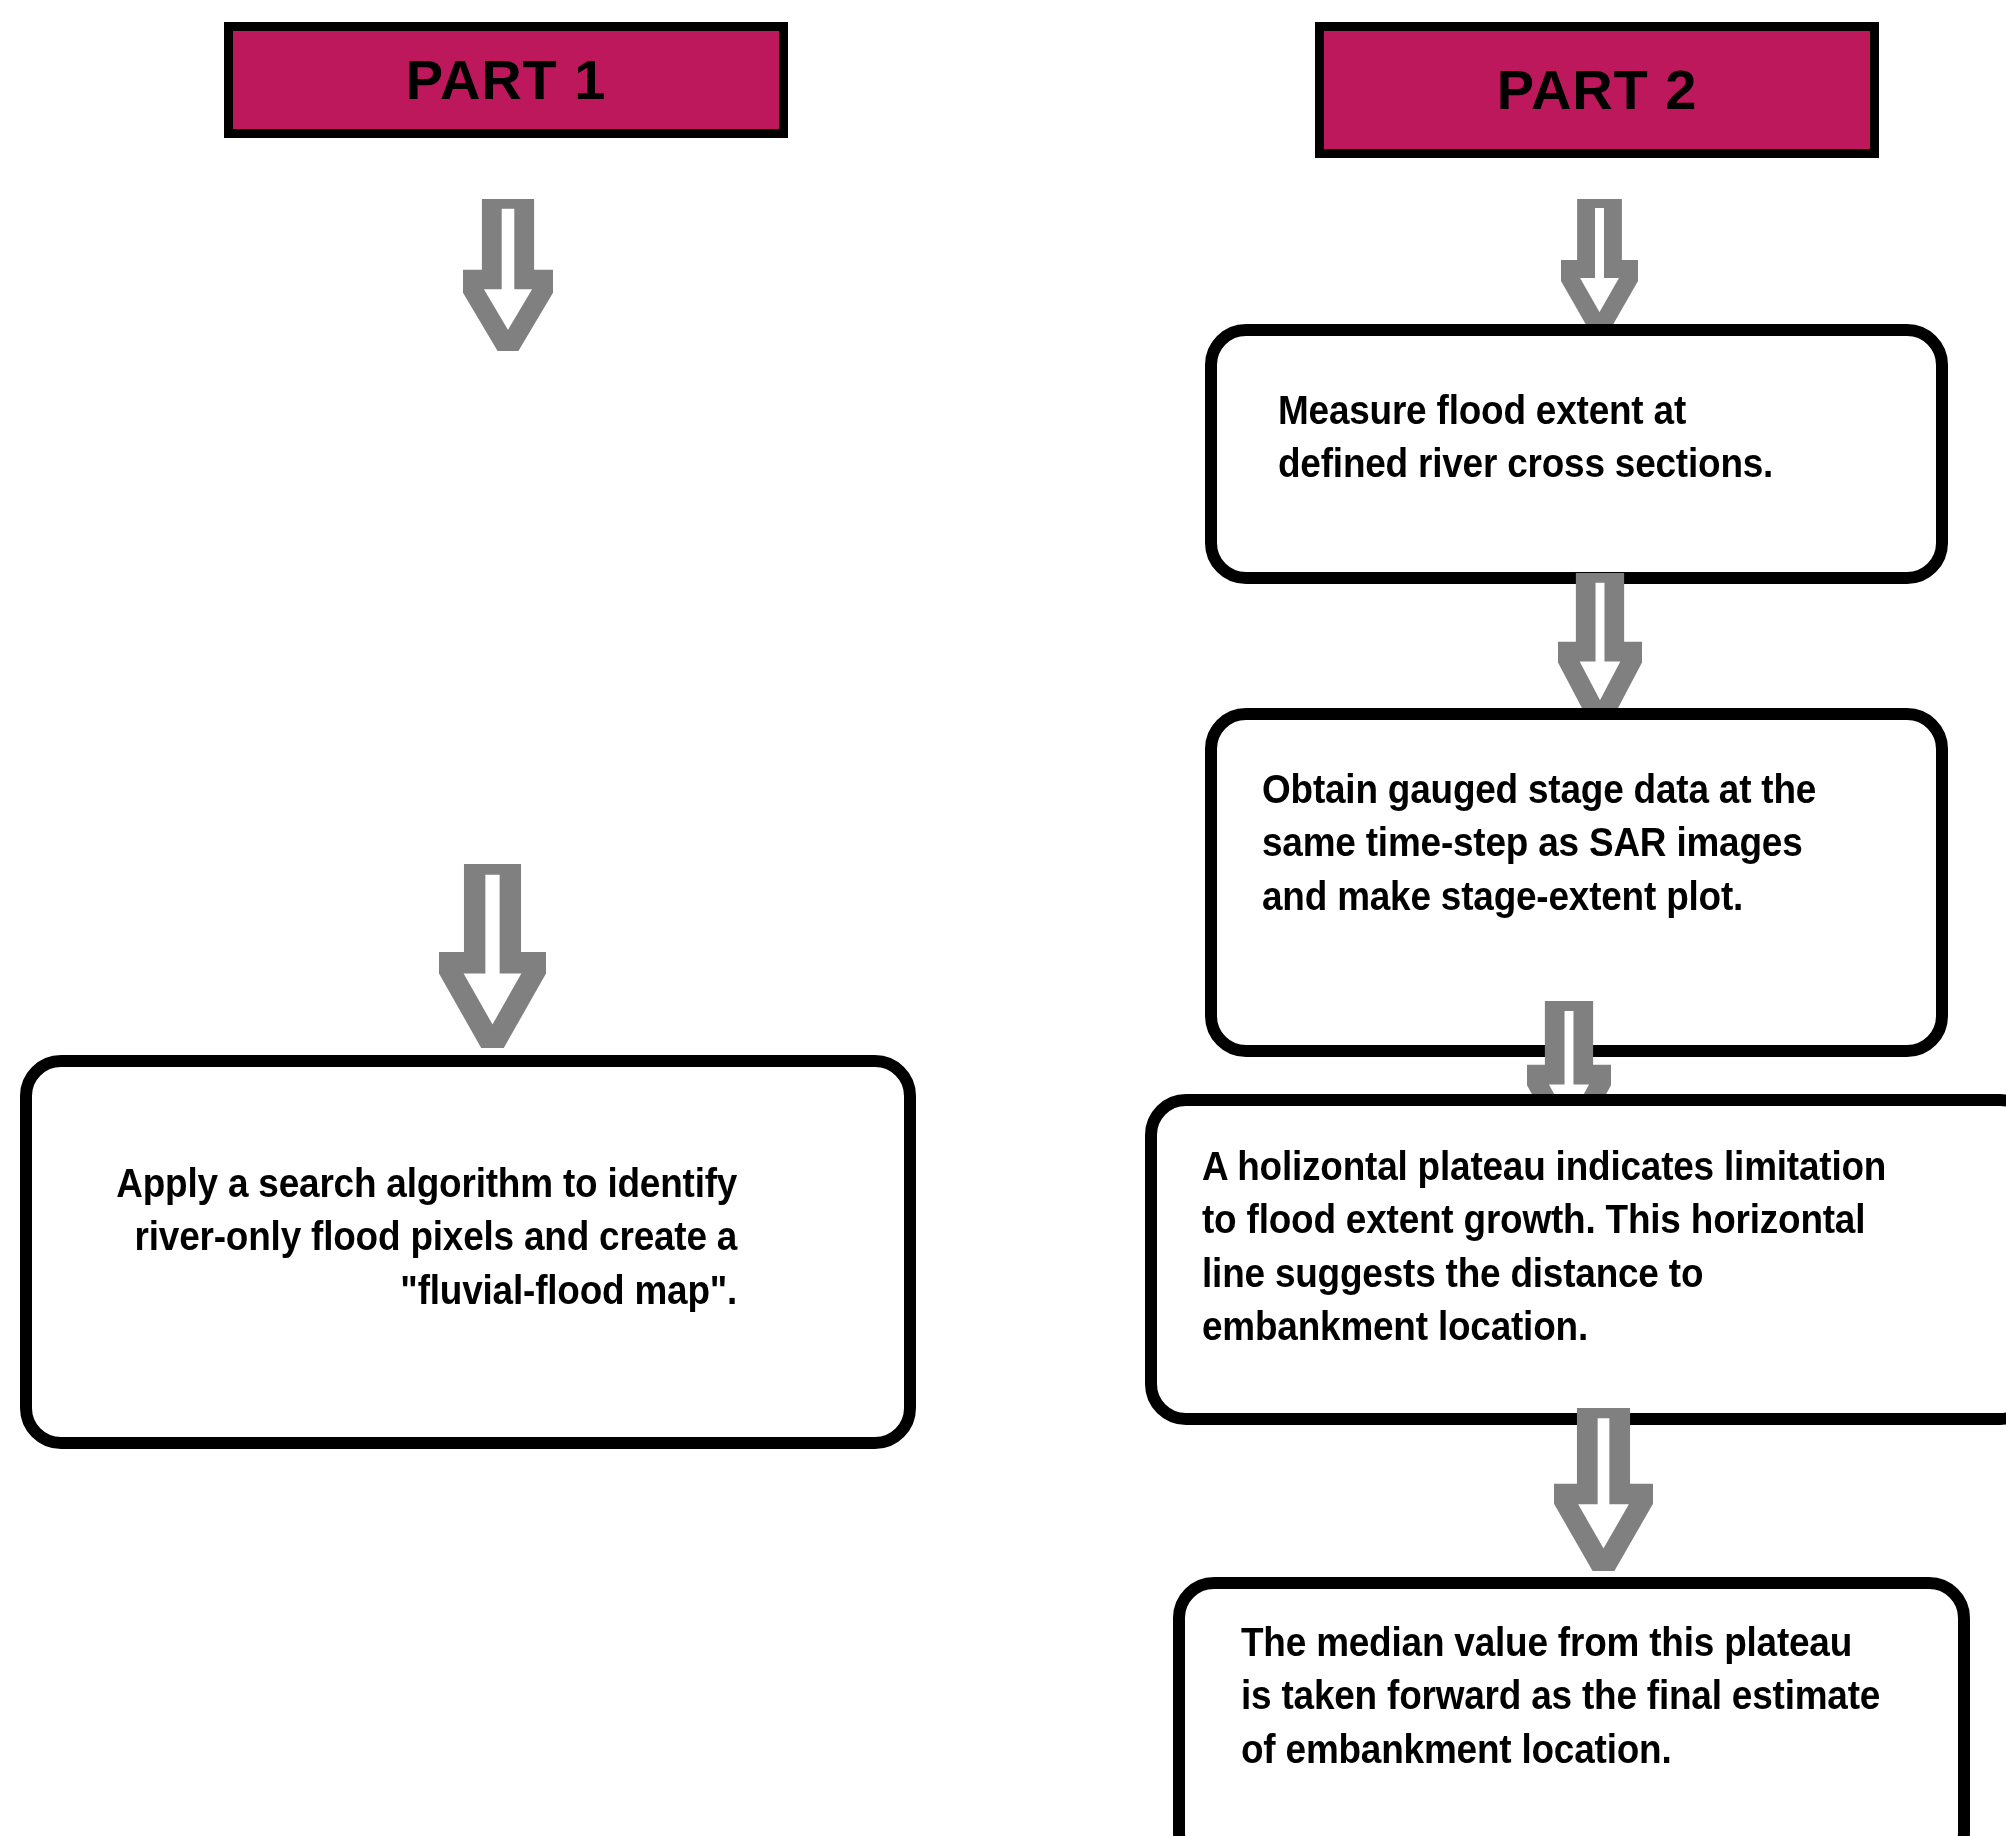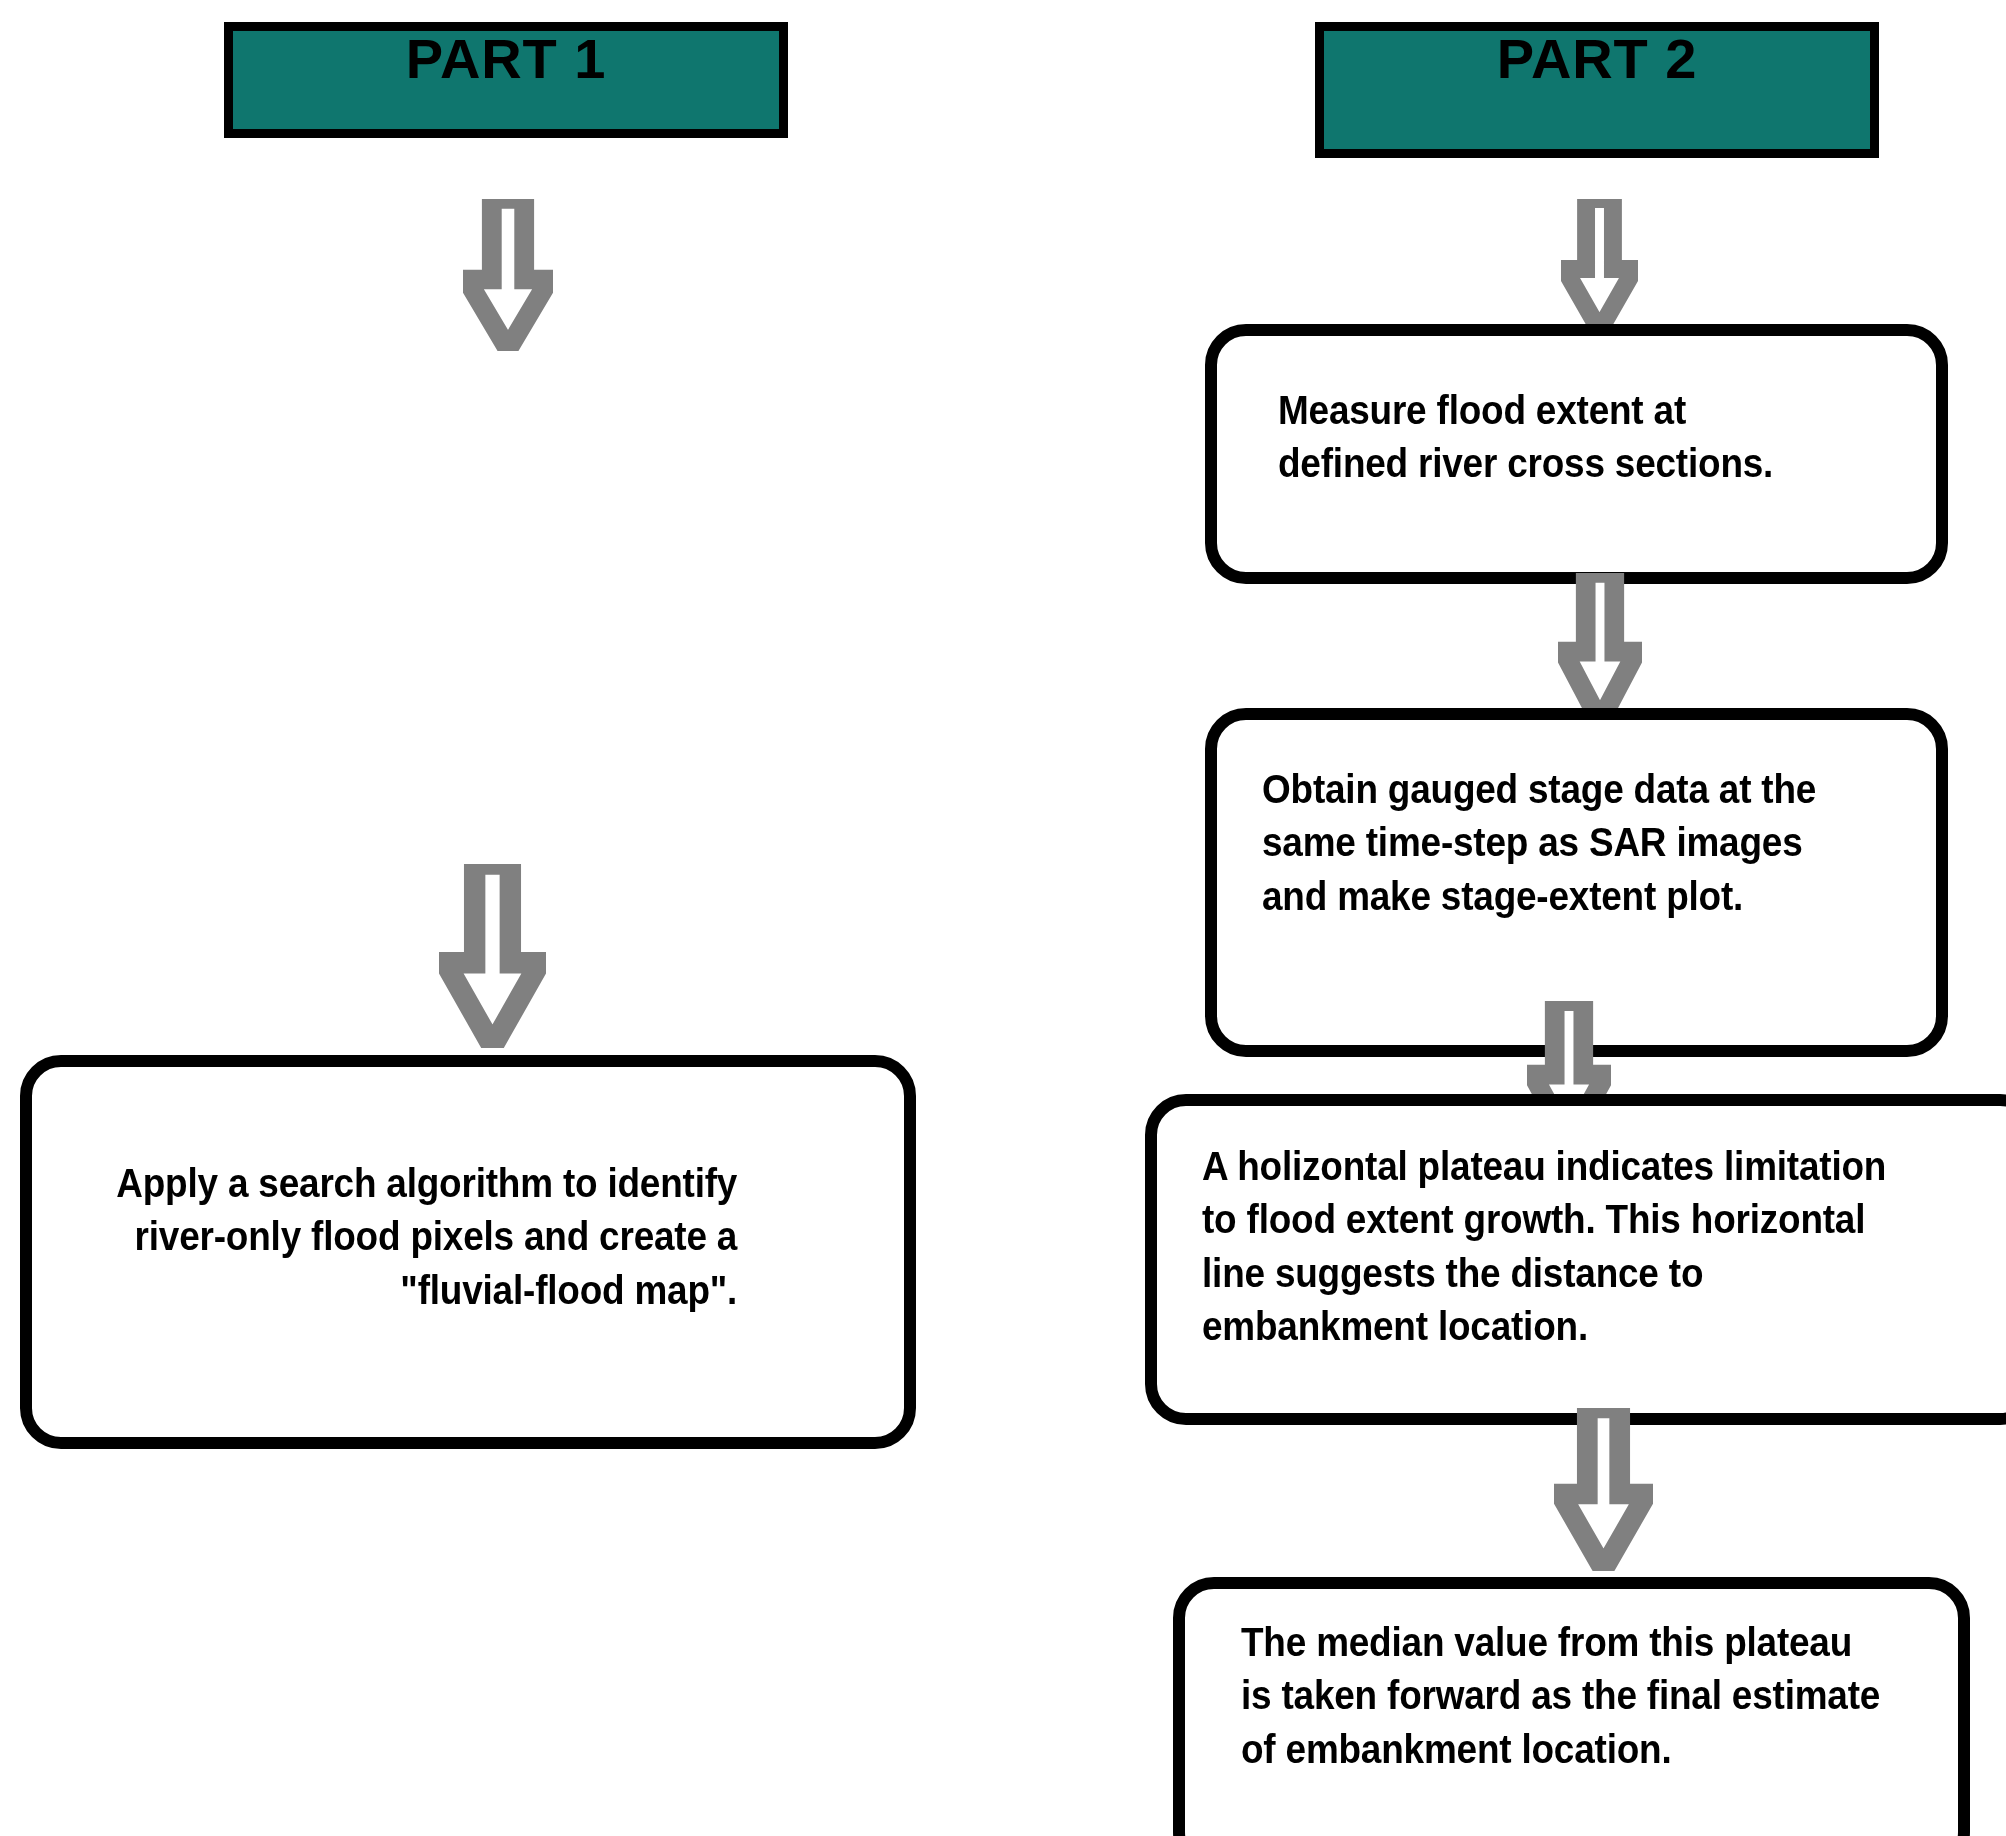--- a/index.html
+++ b/index.html
@@ -19,23 +19,24 @@
     position: absolute;
     left: 0; top: 0;
     width: 2006px;
     height: 1837px;
   }
 
   
   .part-header {
     position: absolute;
     box-sizing: border-box;
-    background: #0f766e;
+    background: #be185d;
     border: 9.9px solid #000000;
     display: flex;
+    align-items: center;
     justify-content: center;
   }
   .part-header-label {
     font-family: "Liberation Sans", "DejaVu Sans", sans-serif;
     font-weight: bold;
     font-size: 56px;
     letter-spacing: 0.9px;
     color: #000000;
     line-height: 1;
     white-space: nowrap;

